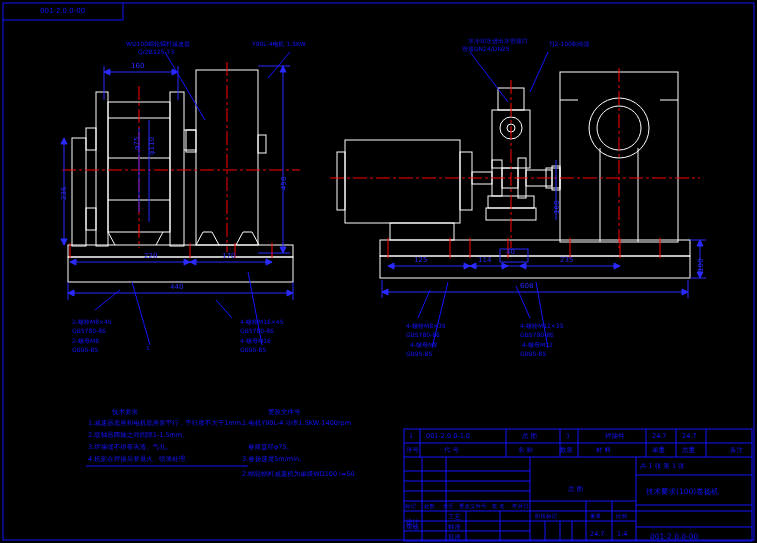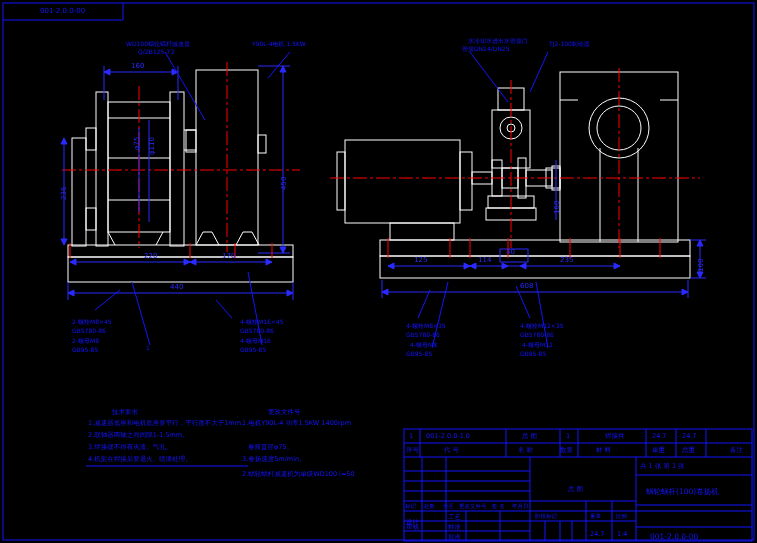--- a/index.html
+++ b/index.html
@@ -345,16 +345,16 @@
   <div class="tb" style="left:448px;top:533px;">批准</div>
 
   <div class="tb" style="left:568px;top:485px;">总    图</div>
   <div class="tb" style="left:535px;top:513px;font-size:5.5px;">阶段标记</div>
   <div class="tb" style="left:590px;top:513px;font-size:5.5px;">重量</div>
   <div class="tb" style="left:616px;top:513px;font-size:5.5px;">比例</div>
   <div class="tb" style="left:590px;top:530px;">24.7</div>
   <div class="tb" style="left:617px;top:530px;">1:4</div>
 
   <div class="tb" style="left:640px;top:462px;">共 1 张 第 1 张</div>
-  <div class="tb" style="left:646px;top:487px;font-size:7.5px;">蜗轮蜗杆(100)卷扬机</div>
+  <div class="tb" style="left:646px;top:487px;font-size:7.5px;">技术要求(100)卷扬机</div>
   <div class="tb" style="left:650px;top:532px;font-size:7.5px;">001-2.0.0-00</div>
 
 </div>
 
 </body></html>

